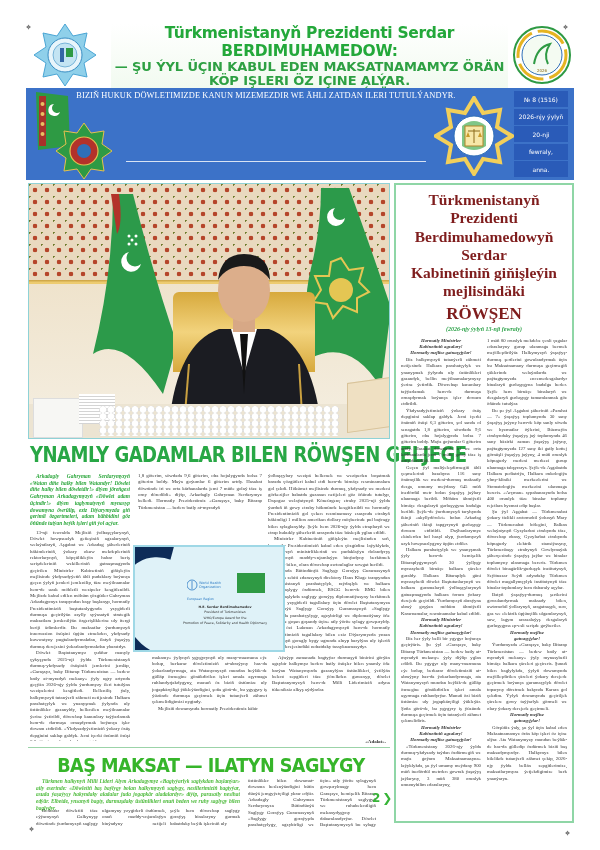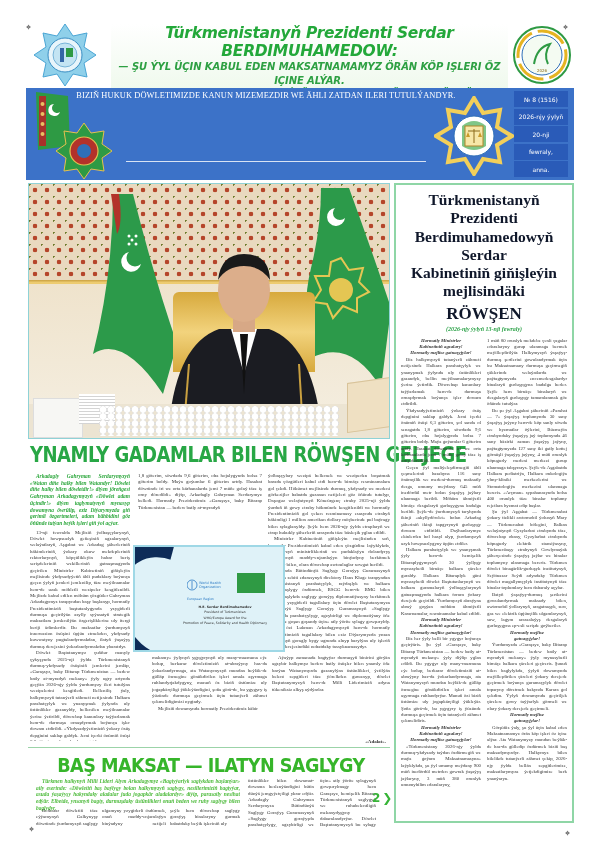--- a/index.html
+++ b/index.html
@@ -5,23 +5,23 @@
   * { box-sizing: border-box; margin: 0; padding: 0; }
   html, body { width: 600px; height: 850px; background: #ffffff; overflow: hidden; }
   body { position: relative; font-family: "Liberation Serif", serif; color: #222; }
 
   .reg-mark { position: absolute; font-size: 9px; color: #333; font-family: "DejaVu Sans", sans-serif; }
 
   
   .top-banner { position: absolute; left: 26px; top: 24px; width: 548px; height: 63px; }
   .emblem-left { position: absolute; left: 8px; top: 0; width: 62px; height: 62px; }
   .emblem-right { position: absolute; right: 2px; top: 0; width: 60px; height: 62px; }
-  .headline-block { position: absolute; left: 85px; right: 66px; top: 0; text-align: center; font-family: "DejaVu Sans", sans-serif; background: linear-gradient(#ffffff, #e9f7e6); font-style: italic; }
+  .headline-block { position: absolute; left: 85px; right: 66px; top: 0; text-align: center; font-family: "DejaVu Sans", sans-serif; background: linear-gradient(#ffffff, #e9f7e6); }
   .headline-main { color: #23a83a; font-weight: bold; font-size: 15.5px; letter-spacing: -0.3px; line-height: 18px; }
-  .headline-sub { color: #2ea043; font-weight: bold; font-size: 10px; line-height: 13.5px; letter-spacing: -0.1px; }
+  .headline-sub { color: #2ea043; font-weight: bold; font-size: 13px; line-height: 13.5px; letter-spacing: -0.1px; }
 
   
   .masthead { position: absolute; left: 26px; top: 88px; width: 548px; height: 92px; background: #3c72c8; }
   .mast-motto { position: absolute; left: 50px; top: 3px; width: 380px; color: #fff; font-size: 8.4px; font-family: "Liberation Serif", serif; letter-spacing: 0.1px; text-align: center; }
   .mast-title { position: absolute; left: 98px; top: 8px; font-family: "Liberation Serif", serif; font-size: 74px; letter-spacing: 5px; line-height: 74px; font-weight: bold; color: transparent; background: linear-gradient(#8a5a0a 0%, #f9d34a 35%, #ffe98a 55%, #c8861a 85%, #7a4a08 100%); -webkit-background-clip: text; background-clip: text; -webkit-text-stroke: 1.2px #5a3a05; }
   .mast-subline { position: absolute; left: 100px; top: 73px; width: 300px; height: 1px; background: #ffffff; opacity: 0.8; }
   .mast-founder { position: absolute; left: 102px; top: 77px; color: #fff; font-family: "DejaVu Sans", sans-serif; font-size: 7.8px; letter-spacing: 0.1px; }
   .mast-flag { position: absolute; left: 6px; top: 2px; width: 40px; height: 62px; }
   .mast-seal { position: absolute; left: 30px; top: 35px; width: 56px; height: 56px; }
   .mast-star { position: absolute; left: 408px; top: 8px; width: 80px; height: 80px; }
@@ -56,21 +56,21 @@
   .who-arc { position: absolute; left: -30px; top: -10px; width: 120px; height: 140px; border-radius: 50%; border: 18px solid #0e2c58; border-right-color: transparent; border-bottom-color: transparent; transform: rotate(-30deg); }
   .who-logo { position: absolute; left: 52px; top: 32px; width: 40px; height: 12px; }
   .who-flag { position: absolute; left: 102px; top: 26px; width: 28px; height: 20px; background: #2f9a44; }
   .who-text { position: absolute; left: 30px; top: 50px; width: 120px; text-align: center; font-family: "DejaVu Sans", sans-serif; font-size: 3.2px; line-height: 5.2px; color: #333; }
 
   .signature { position: absolute; right: 214px; top: 739px; font-size: 5px; font-weight: bold; color: #333; }
   .green-rule { position: absolute; left: 28px; top: 747px; width: 362px; height: 1px; background: #9bd3a8; }
 
   
   .sidebar { position: absolute; left: 394px; top: 183px; width: 180px; height: 640px; border: 2px solid #8fd6a6; padding: 6px 5px; }
-  .side-title { text-align: center; color: #0f172a; font-family: "Liberation Serif", serif; font-weight: bold; font-size: 15.5px; line-height: 18.3px; }
+  .side-title { text-align: center; color: #7f1d1d; font-family: "Liberation Serif", serif; font-weight: bold; font-size: 15.5px; line-height: 18.3px; }
   .side-title.big { font-size: 17px; line-height: 22px; margin-top: 2px; }
   .side-date { text-align: center; color: #2ea34a; font-style: italic; font-size: 6px; margin: 1px 0 6px; font-weight: bold; }
   .side-cols { display: flex; gap: 6px; }
   .side-col { flex: 1; font-size: 4.8px; line-height: 6.35px; text-align: justify; color: #333; }
   .side-col .salute { text-align: center; font-style: italic; font-weight: bold; text-indent: 0; }
   .side-col p { text-indent: 5px; }
 
   .next-arrow { position: absolute; left: 372px; top: 791px; color: #37b437; font-family: "DejaVu Sans", sans-serif; font-weight: bold; font-size: 12px; display: flex; align-items: center; gap: 2px; }
 </style>
 </head>

